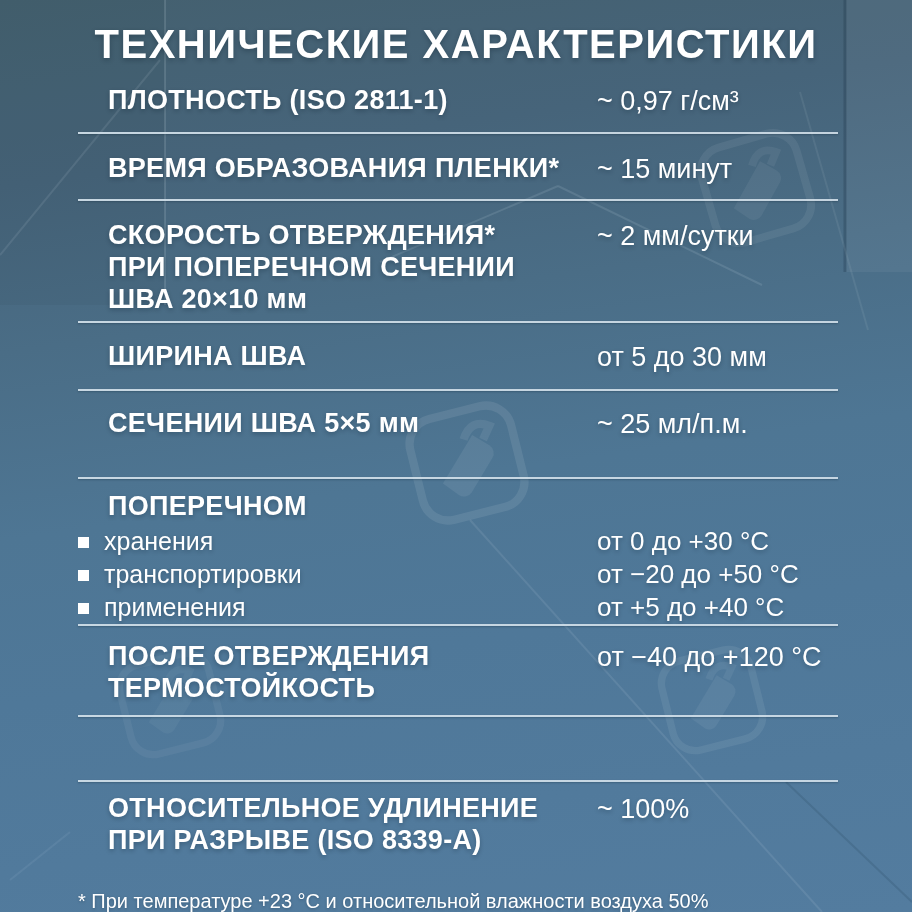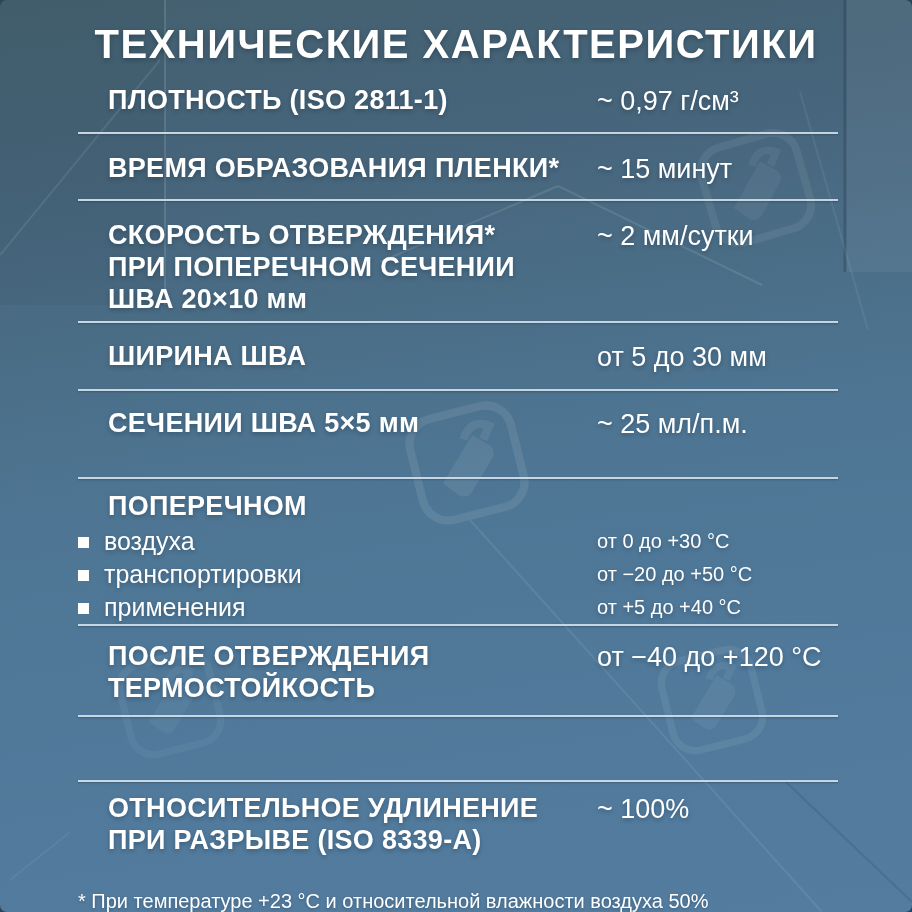--- a/index.html
+++ b/index.html
@@ -1,20 +1,19 @@
 <!DOCTYPE html>
 <html><head>
 <meta charset="utf-8">
 <style>
   html,body{margin:0;padding:0;background:#2e4456;}
   .page{
     position:relative;width:912px;height:912px;overflow:hidden;
     font-family:"Liberation Sans",sans-serif;color:#ffffff;
     background:linear-gradient(172deg,#44606f 0%,#46647a 18%,#4a6d86 34%,#4e7694 52%,#4f7899 68%,#517a9c 84%,#537c9f 100%);
-    border-radius:7px;
   }
   .texture{position:absolute;inset:0;pointer-events:none;}
   .watermark{position:absolute;pointer-events:none;}
   .content{position:absolute;inset:0;}
   .title{
     position:absolute;top:22px;left:0;right:0;text-align:center;
     font-size:40px;font-weight:bold;letter-spacing:1.5px;
     text-shadow:0 2px 5px rgba(8,24,38,.30);
   }
   .row{position:absolute;left:78px;right:74px;}
@@ -24,21 +23,21 @@
   .value{
     position:absolute;left:519px;top:1px;font-size:27px;line-height:32px;
     font-weight:normal;white-space:nowrap;text-shadow:0 2px 4px rgba(8,24,38,.28);
   }
   .sub-row{position:absolute;left:0;right:0;height:32px;}
   .sub-label{font-size:25px;line-height:30px;text-shadow:0 2px 4px rgba(8,24,38,.28);}
   .bullet{
     display:inline-block;width:11px;height:11px;background:#ffffff;
     margin-right:15px;vertical-align:2px;
   }
-  .sub-row .value{top:-1px;font-size:20px;}
+  .sub-row .value{top:-1px;font-size:26px;}
   .divider{
     position:absolute;left:78px;width:760px;height:2px;
     background:linear-gradient(90deg,rgba(206,221,231,.95),rgba(218,230,239,.85));
     box-shadow:0 1px 2px rgba(8,28,44,.28);
   }
   .footnote{
     position:absolute;left:78px;top:889px;font-size:20px;line-height:24px;
     white-space:nowrap;text-shadow:0 1px 3px rgba(8,24,38,.28);
   }
 </style>
@@ -126,21 +125,21 @@
       </div>
       <div class="value">~ 25 мл/п.м.</div>
     </div>
     <div class="divider" style="top:477px"></div>
 
     <div class="row" style="top:490px;height:134px">
       <div class="label">
         <div class="label-line">ПОПЕРЕЧНОМ</div>
       </div>
       <div class="sub-row" style="top:36px">
-        <span class="bullet"></span><span class="sub-label">воздуха</span>
+        <span class="bullet"></span><span class="sub-label">хранения</span>
         <div class="value">от 0 до +30 °C</div>
       </div>
       <div class="sub-row" style="top:69px">
         <span class="bullet"></span><span class="sub-label">транспортировки</span>
         <div class="value">от −20 до +50 °C</div>
       </div>
       <div class="sub-row" style="top:102px">
         <span class="bullet"></span><span class="sub-label">применения</span>
         <div class="value">от +5 до +40 °C</div>
       </div>

